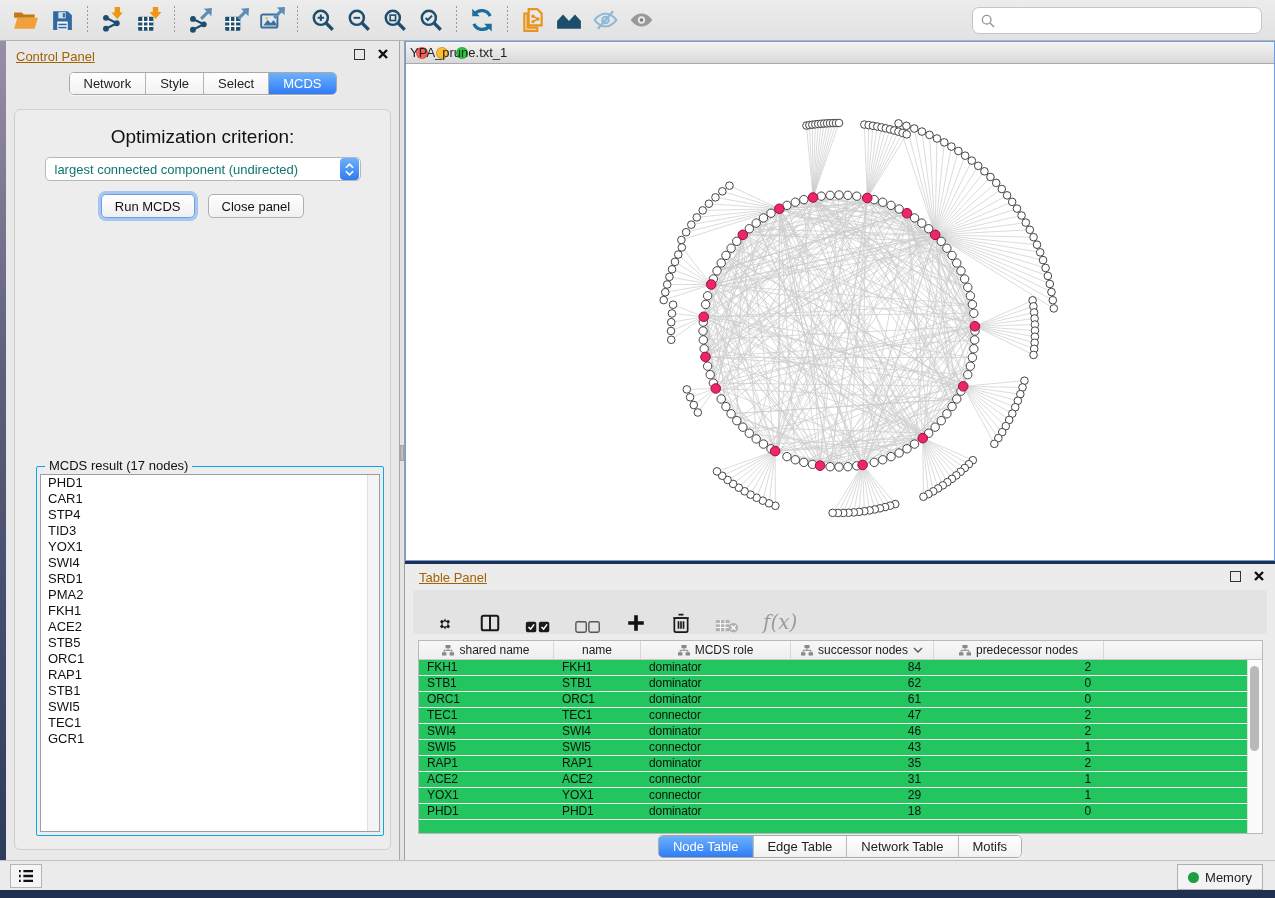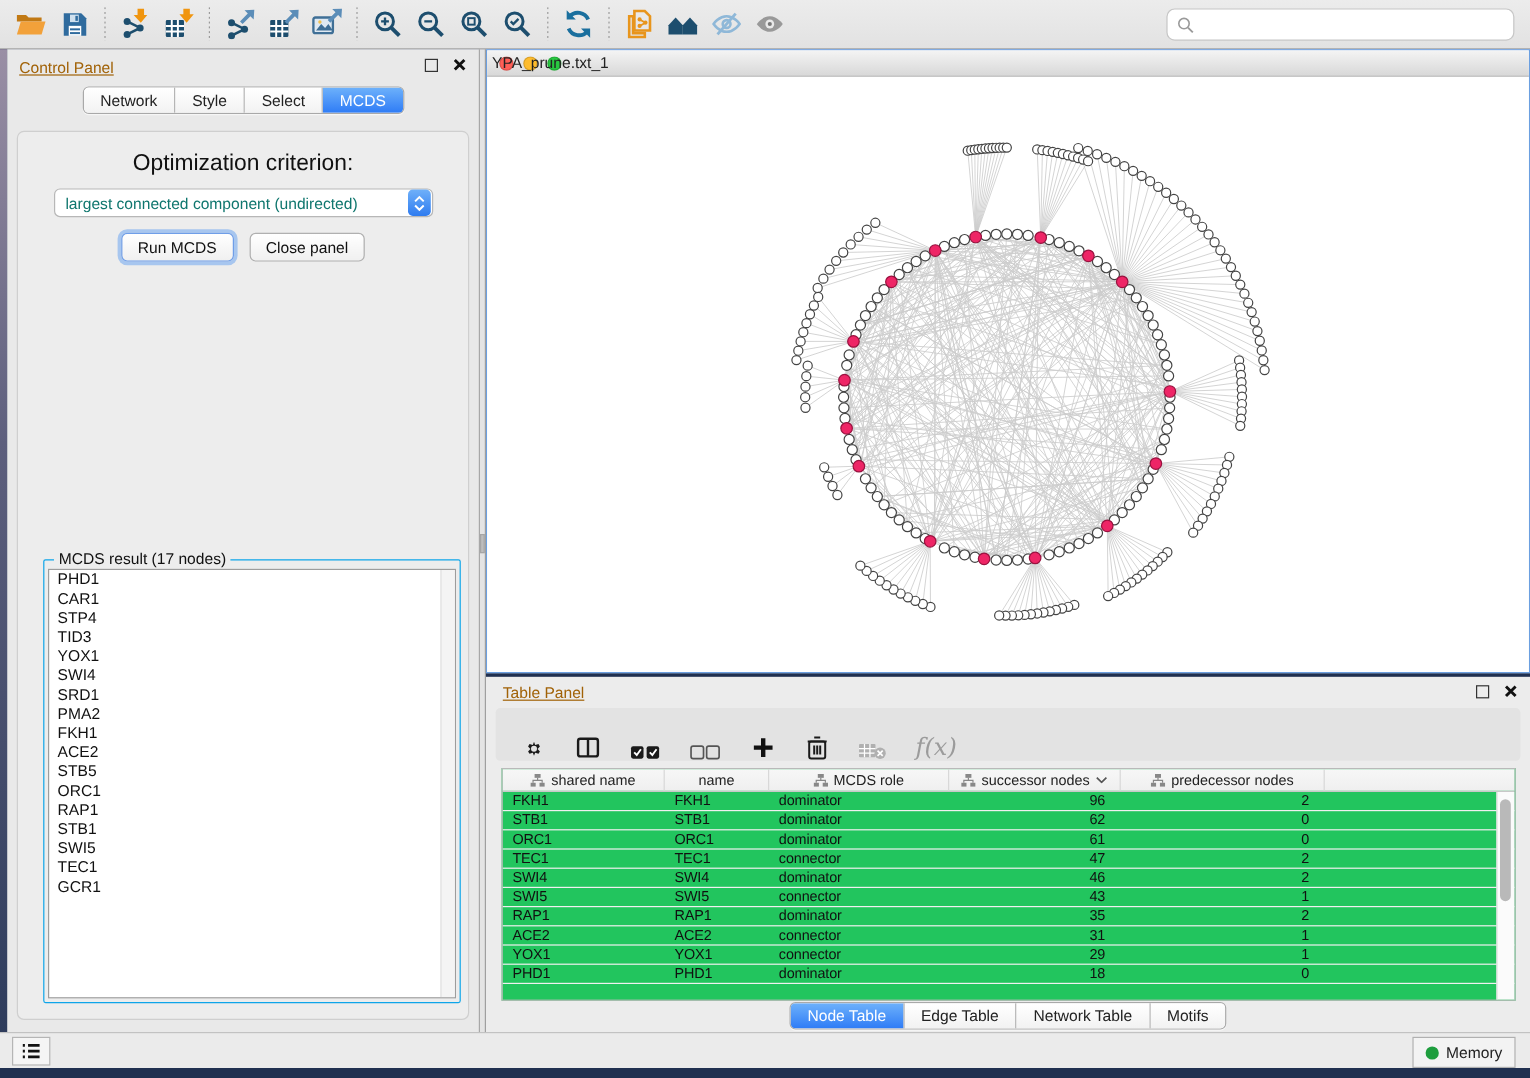--- a/index.html
+++ b/index.html
@@ -1203,21 +1203,21 @@
               <path d="M6 3.2v2M2.2 7.3v-2h7.6v2" stroke="#888" fill="none"></path>
             </svg>
             <span>predecessor nodes</span>
           </div>
         </div>
       <div class="tbody">
           <div class="tr">
             <div class="td c0">FKH1</div>
             <div class="td c1">FKH1</div>
             <div class="td c2">dominator</div>
-            <div class="td c3">96</div>
+            <div class="td c3">84</div>
             <div class="td c4">2</div>
           </div>
           <div class="tr">
             <div class="td c0">STB1</div>
             <div class="td c1">STB1</div>
             <div class="td c2">dominator</div>
             <div class="td c3">62</div>
             <div class="td c4">0</div>
           </div>
           <div class="tr">

